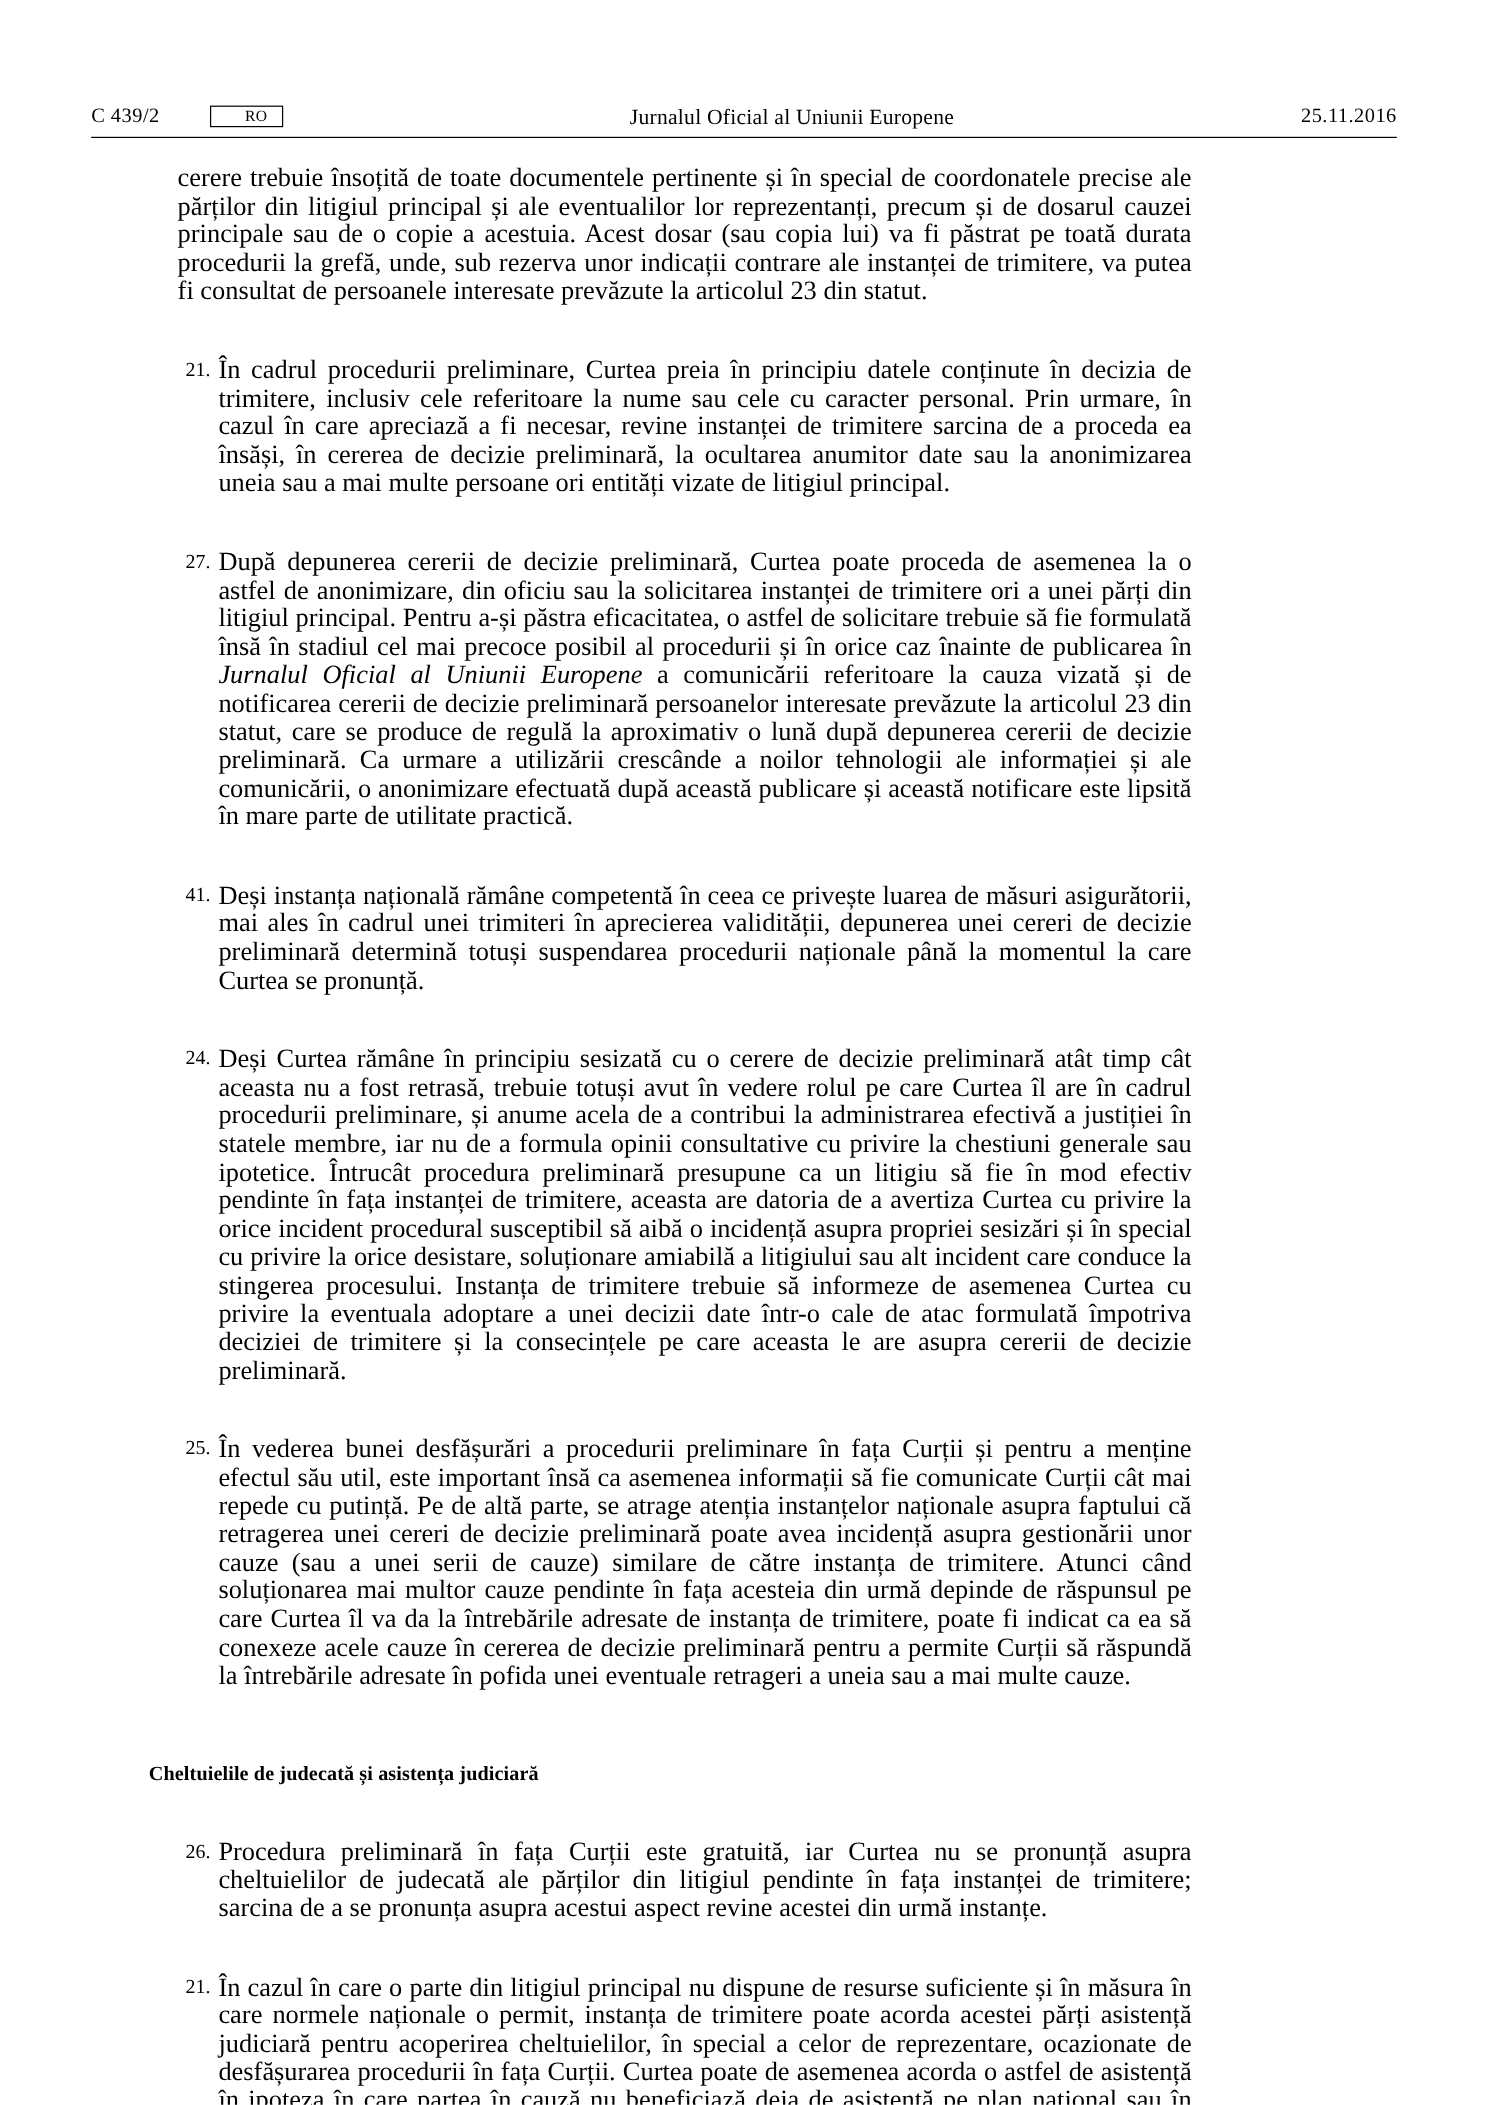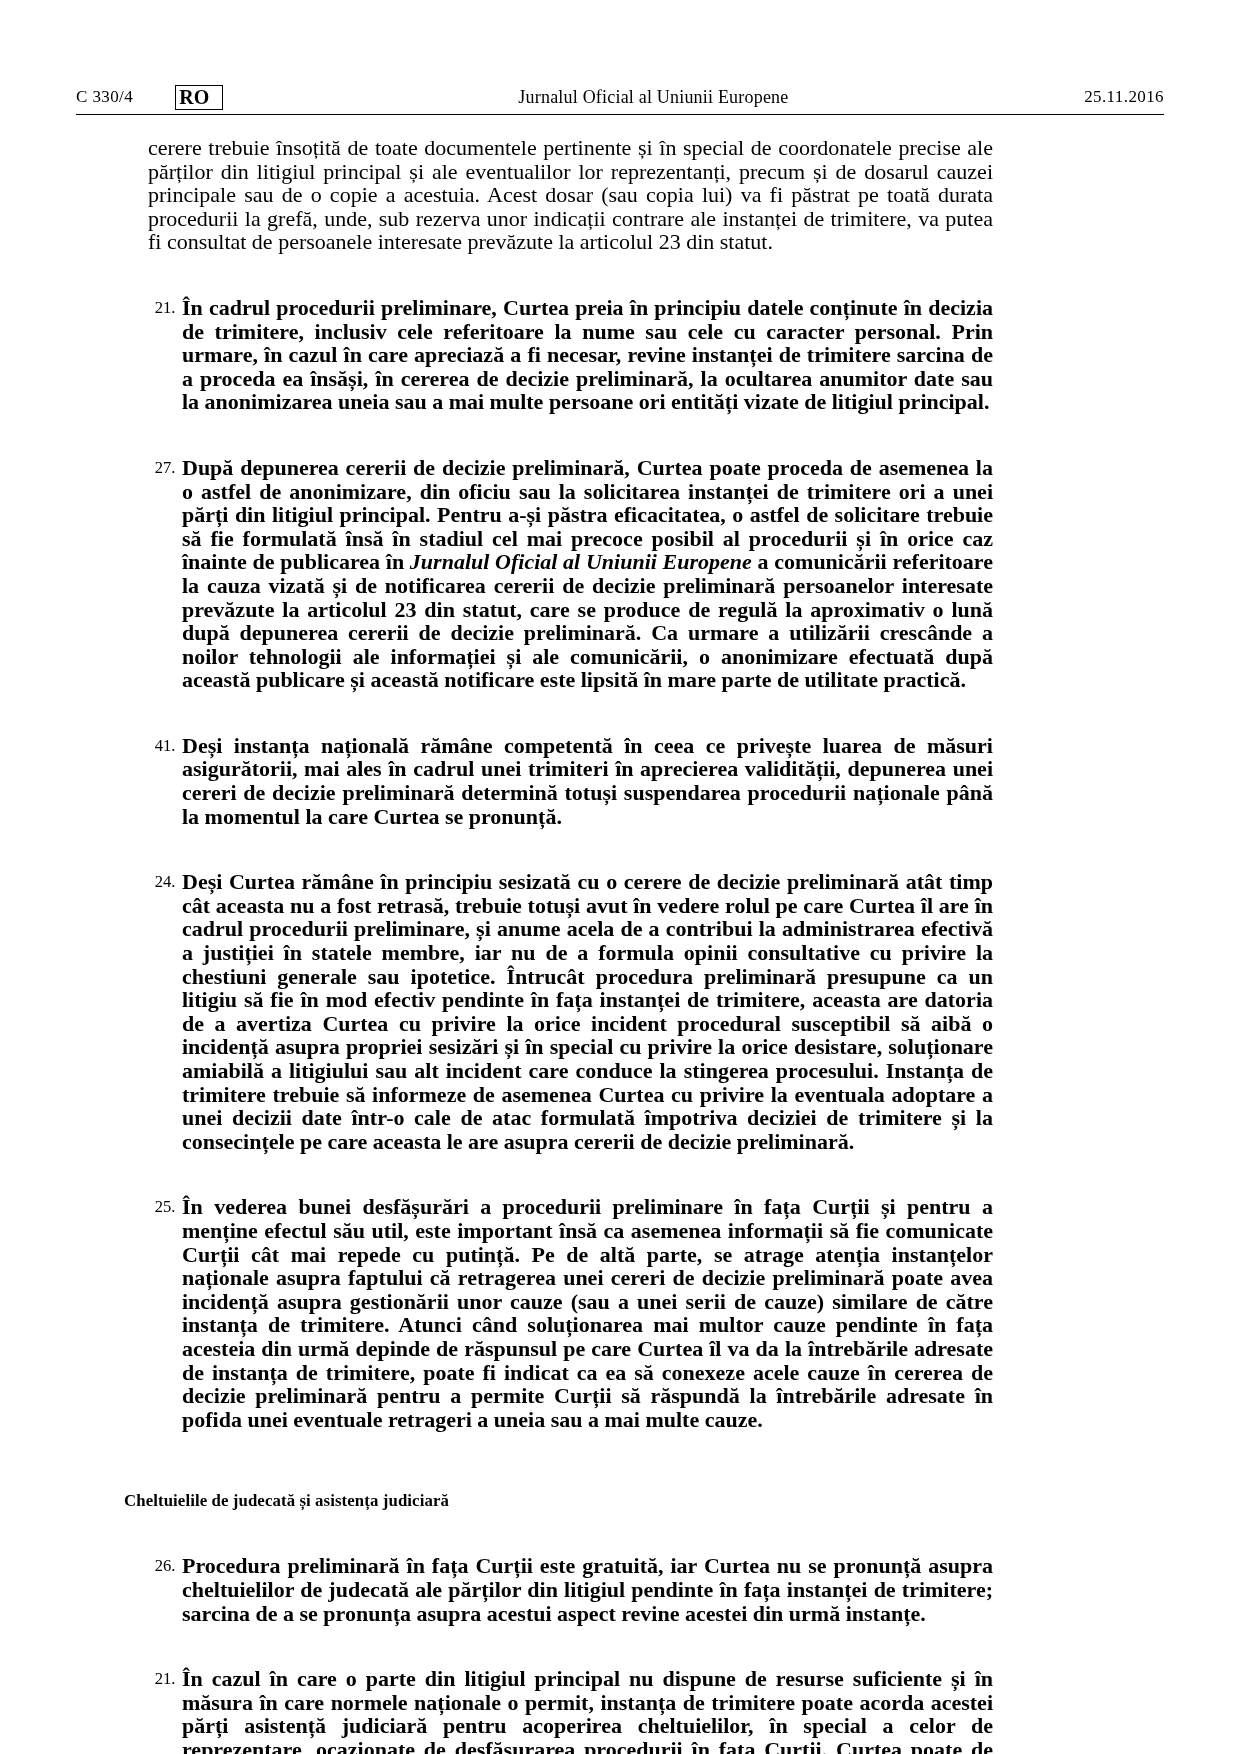--- a/index.html
+++ b/index.html
@@ -32,25 +32,24 @@
     align-items: center;
   }
   .header-left {
     font-size: 17px;
     letter-spacing: 0.4px;
     white-space: nowrap;
   }
   .lang-box {
     margin-left: 42px;
     border: 1.6px solid #000;
-    padding: 1px 12px 2px 3px;
-    font-size: 20px;
+    padding: 1px 12px 2px 28px;
+    font-size: 13px;
     line-height: 1;
     letter-spacing: 0.3px;
-    font-weight: bold;
   }
   .header-center {
     flex: 1;
     text-align: center;
     font-size: 18px;
     letter-spacing: 0.2px;
   }
   .header-right {
     font-size: 17px;
     letter-spacing: 0.4px;
@@ -86,21 +85,20 @@
   }
   .para-block .num {
     width: 34px;
     flex: 0 0 34px;
     font-size: 16.6px;
     line-height: 23.6px;
     text-align: center;
   }
   .para-block .txt {
     flex: 1;
-    font-weight: bold;
   }
   .lead {
     margin-left: 0;
   }
   .section-title {
     font-weight: bold;
     font-size: 16.8px;
     line-height: 23px;
     margin-top: 58px;
     margin-left: -24px;
@@ -108,21 +106,21 @@
   }
   .gap-large { margin-top: 42px; }
   i { font-style: italic; }
 </style>
 </head>
 <body>
 
 <div class="page">
 
   <div class="header">
-    <span class="header-left">C 330/4</span>
+    <span class="header-left">C 439/2</span>
     <span class="lang-box">RO</span>
     <span class="header-center">Jurnalul Oficial al Uniunii Europene</span>
     <span class="header-right">25.11.2016</span>
   </div>
   <div class="rule"></div>
 
   <div class="content">
 
     <p class="lead">cerere trebuie însoțită de toate documentele pertinente și în special de coordonatele precise ale părților din litigiul principal și ale eventualilor lor reprezentanți, precum și de dosarul cauzei principale sau de o copie a acestuia. Acest dosar (sau copia lui) va fi păstrat pe toată durata procedurii la grefă, unde, sub rezerva unor indicații contrare ale instanței de trimitere, va putea fi consultat de persoanele interesate prevăzute la articolul 23 din statut.</p>
 

